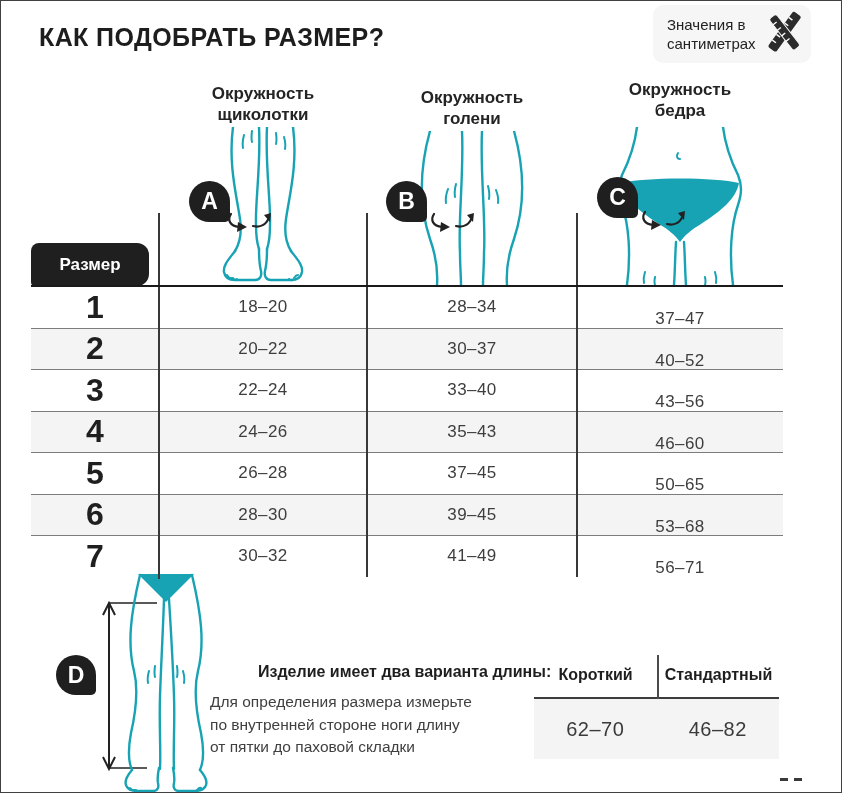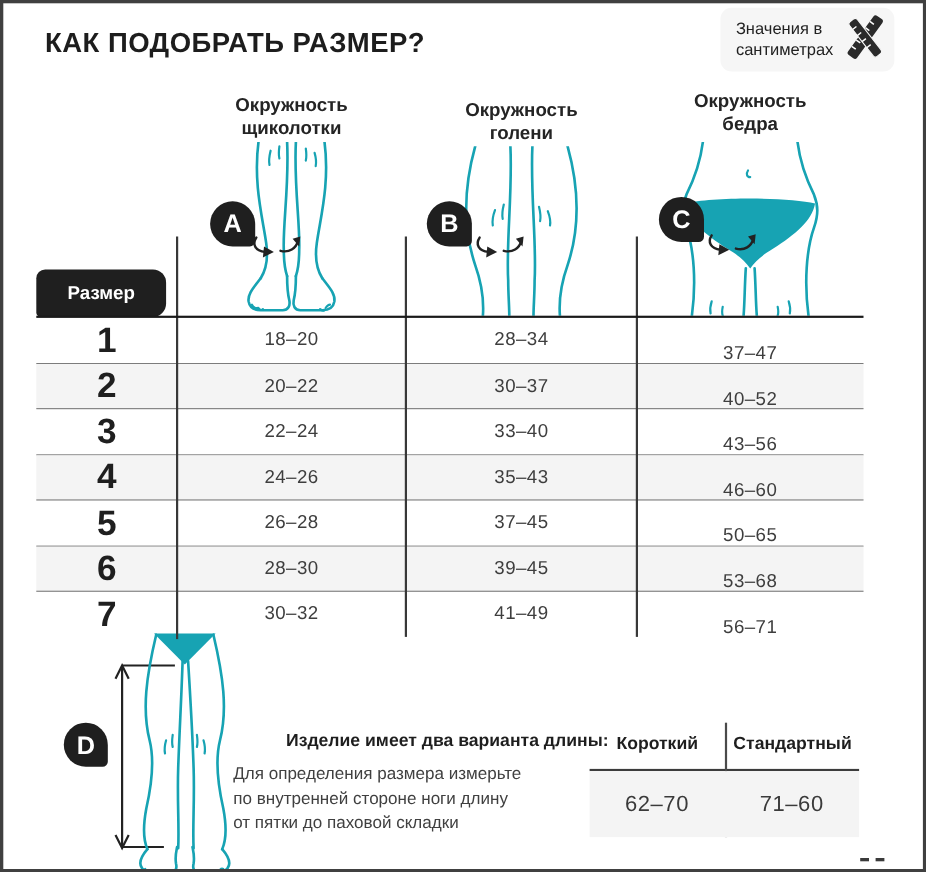--- a/index.html
+++ b/index.html
@@ -1,19 +1,19 @@
 <!DOCTYPE html>
 <html style="--teal: #17A3B3; --badge: #1F1F1F; --row_alt: #F4F4F4; --panel: #F6F6F6;"><head>
 <meta charset="utf-8">
 <style>
   html,body{margin:0;padding:0;background:#fff;}
   .canvas{
     position:relative;width:842px;height:793px;background:#ffffff;
     font-family:"Liberation Sans","DejaVu Sans",sans-serif;color:#1f1f1f;
-    overflow:hidden;border:3px solid #404040;box-sizing:border-box;
+    overflow:hidden;border:1px solid #404040;box-sizing:border-box;
   }
   .abs{position:absolute;}
   
   .title{left:38px;top:22px;font-size:25px;font-weight:700;letter-spacing:.4px;color:#1d1d1d;}
   
   .units-badge{left:652px;top:4px;width:158px;height:58px;background:var(--panel);border-radius:10px;}
   .units-text{position:absolute;left:14px;top:10px;font-size:15px;line-height:19px;color:#222;}
   .units-icon{position:absolute;right:4px;top:2px;}
   
   .col-header{width:170px;text-align:center;font-size:17px;font-weight:700;line-height:21px;color:#242424;}
@@ -268,21 +268,21 @@
     <div>по внутренней стороне ноги длину</div>
     <div>от пятки до паховой складки</div>
   </div>
 
   <div class="abs mini-head" style="left:533px;width:123px;">Короткий</div>
   <div class="abs mini-head" style="left:657px;width:121px;">Стандартный</div>
   <div class="abs mini-line"></div>
   <div class="abs mini-div"></div>
   <div class="abs mini-values">
     <div class="mini-val">62–70</div>
-    <div class="mini-val">71–60</div>
+    <div class="mini-val">46–82</div>
   </div>
 
   <div class="abs crop-frag">
       <span></span>
       <span></span>
     </div>
 
 </div>
 
 </body></html>

